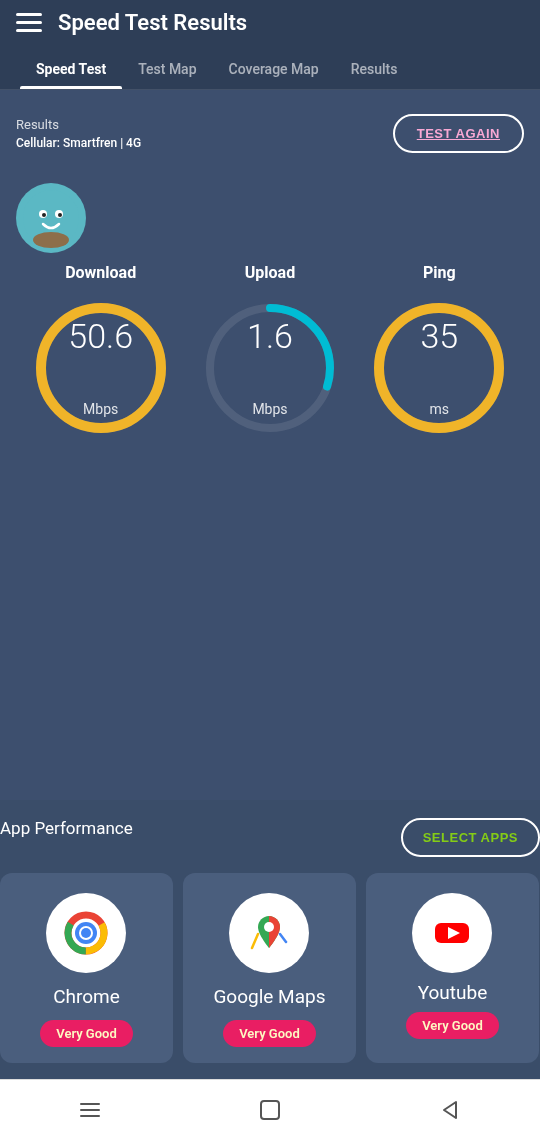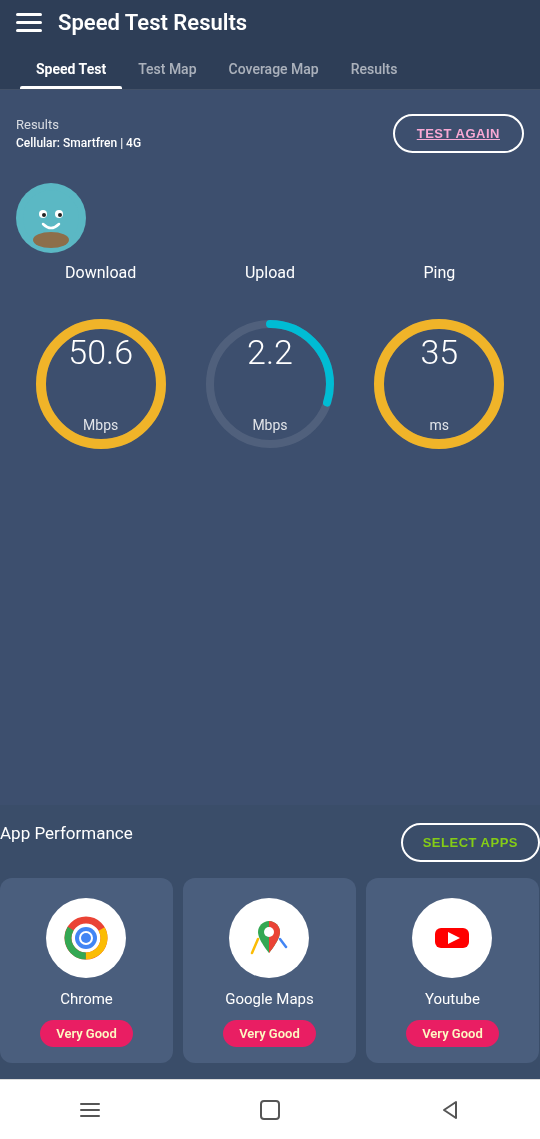--- a/index.html
+++ b/index.html
@@ -140,22 +140,22 @@
 
     .speed-item {
       display: flex;
       flex-direction: column;
       align-items: center;
       gap: 10px;
     }
     .speed-label {
       color: white;
       font-size: 16px;
-      font-weight: 400;
-      margin-bottom: 22px;
+      font-weight: 700;
+      margin-bottom: 6px;
     }
 
     .circle-container {
       position: relative;
       width: 140px;
       height: 140px;
     }
     .circle-container svg {
       position: absolute;
       top: 0; left: 0;
@@ -240,21 +240,21 @@
       height: 80px;
       border-radius: 50%;
       background: white;
       display: flex;
       align-items: center;
       justify-content: center;
       font-size: 36px;
     }
     .app-name {
       color: white;
-      font-size: 15px;
+      font-size: 19px;
       text-align: center;
     }
     .app-badge {
       background: #e91e63;
       border-radius: 20px;
       color: #fef9c3;
       font-size: 13px;
       font-weight: 600;
       padding: 6px 16px;
     }
@@ -347,21 +347,21 @@
 
       <div class="speed-item">
         <div class="speed-label">Upload</div>
         <div class="circle-container">
           <svg viewBox="0 0 140 140">
             <circle cx="70" cy="70" r="60" fill="none" stroke="rgba(255,255,255,0.1)" stroke-width="8"></circle>
 
             <circle cx="70" cy="70" r="60" fill="none" stroke="#00bcd4" stroke-width="8" stroke-dasharray="377" stroke-dashoffset="264" stroke-linecap="round" transform="rotate(-90 70 70)"></circle>
           </svg>
           <div class="circle-inner">
-            <span class="speed-value">2.2</span>
+            <span class="speed-value">1.6</span>
             <span class="speed-unit">Mbps</span>
           </div>
         </div>
       </div>
 
       <div class="speed-item">
         <div class="speed-label">Ping</div>
         <div class="circle-container">
           <svg viewBox="0 0 140 140">
             <circle cx="70" cy="70" r="60" fill="none" stroke="rgba(255,255,255,0.1)" stroke-width="10"></circle>
@@ -415,21 +415,21 @@
           <circle cx="25" cy="19" r="5" fill="white"></circle>
 
           <line x1="14" y1="26" x2="8" y2="40" stroke="#fbbc05" stroke-width="2.5" stroke-linecap="round"></line>
           <line x1="36" y1="26" x2="42" y2="34" stroke="#4285f4" stroke-width="2.5" stroke-linecap="round"></line>
         </svg>
       </div>
       <span class="app-name">Google Maps</span>
       <span class="app-badge">Very Good</span>
     </div>
 
-    <div class="app-card" style="overflow:visible; clip-path: inset(0 -20px 0 0);">
+    <div class="app-card" style="overflow:visible; clip-path: inset(0 -20px 0 0); gap: 8px;">
       <div class="app-icon-circle">
         <svg width="50" height="50" viewBox="0 0 50 50">
           <circle cx="25" cy="25" r="24" fill="white"></circle>
           <rect x="8" y="15" width="34" height="20" rx="6" fill="#ff0000"></rect>
           <polygon points="21,19 21,31 33,25" fill="white"></polygon>
         </svg>
       </div>
       <span class="app-name">Youtube</span>
       <span class="app-badge">Very Good</span>
     </div>

